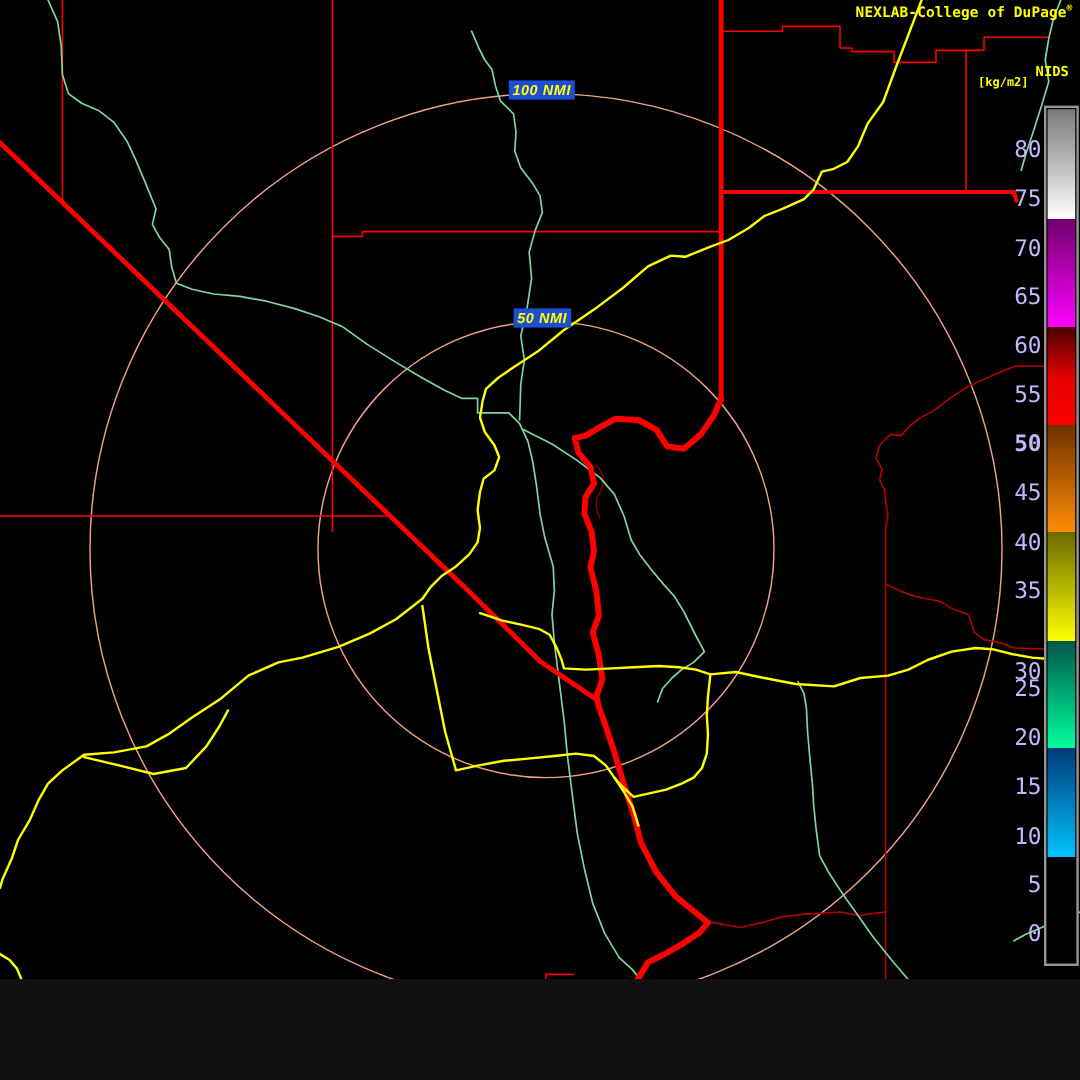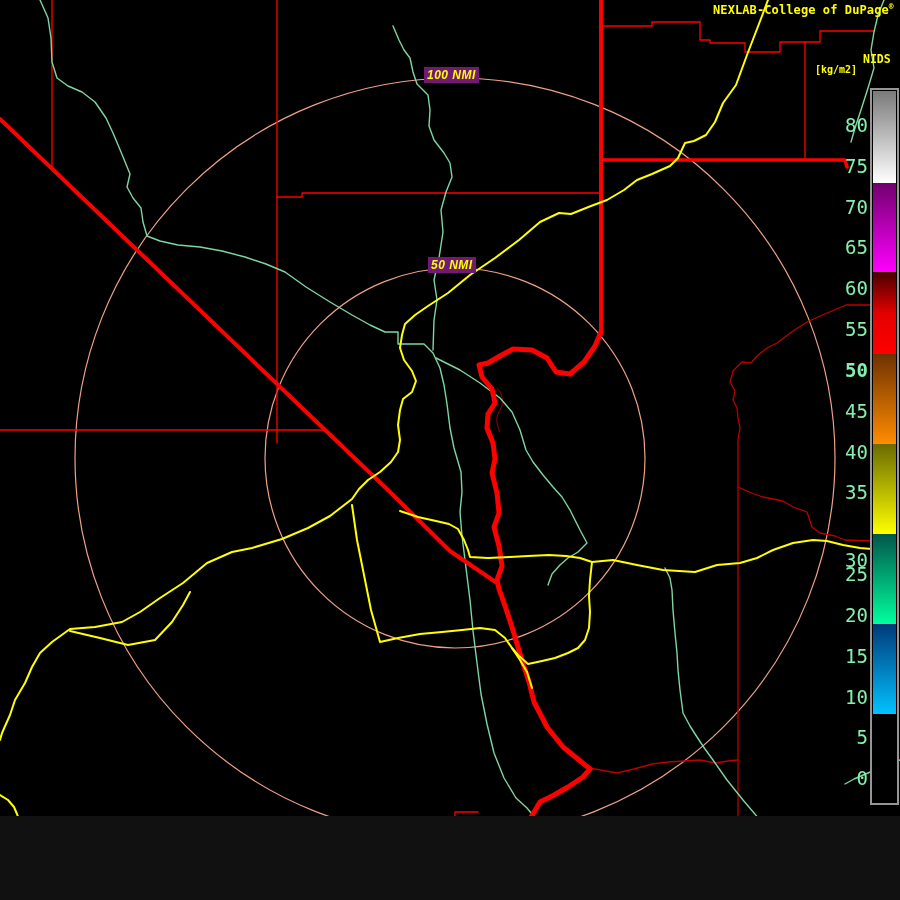--- a/index.html
+++ b/index.html
@@ -19,21 +19,21 @@
 
   .brand{
     position:absolute;left:713px;top:2px;color:#ffff00;
     font-size:12px;font-weight:bold;letter-spacing:0.1px;white-space:nowrap;
   }
   .brand sup{font-size:8px;}
   .cb-title{position:absolute;left:863px;top:52px;color:#ffff00;font-size:11.5px;font-weight:bold;}
   .cb-units{position:absolute;left:815px;top:64px;color:#ffff00;font-size:10px;font-weight:bold;}
 
   .ring-label{
-    position:absolute;background:#701a75;color:#ffff00;
+    position:absolute;background:#1d4ed8;color:#ffff00;
     font-family:"Liberation Sans","DejaVu Sans",sans-serif;
     font-size:12px;font-weight:bold;font-style:italic;
     padding:1px 3px;white-space:nowrap;letter-spacing:0.5px;
   }
   #ring-label-100{left:424px;top:67px;}
   #ring-label-50{left:428px;top:257px;}
 
   #colorbar-frame{
     position:absolute;left:870px;top:88px;width:29px;height:717px;
     background:#000;border:2px solid #969696;box-sizing:border-box;padding:1px;
@@ -45,21 +45,21 @@
       #70006e 12.9%, #ff00ff 25.5%,
       #4a0000 25.5%, #e40000 31.3%, #ff0000 37%,
       #6e3200 37%, #ff8c00 49.6%,
       #6a6a00 49.6%, #ffff00 62.3%,
       #00564a 62.3%, #00ff9e 74.9%,
       #003a78 74.9%, #00c2ff 87.6%,
       #000000 87.6%, #000000 100%);
   }
   .cbtick{
     position:absolute;right:32px;width:40px;text-align:right;
-    color:#86efac;font-size:19px;line-height:22px;
+    color:#c4b5fd;font-size:19px;line-height:22px;
   }
   #footer-title{
     position:absolute;left:156px;top:883px;color:#ffffff;
     font-size:15px;white-space:nowrap;letter-spacing:0.2px;
   }
   #bottom-edge-line{position:absolute;left:0;top:898px;width:900px;height:1px;background:#ffffff;}
 </style>
 </head>
 <body>
 

